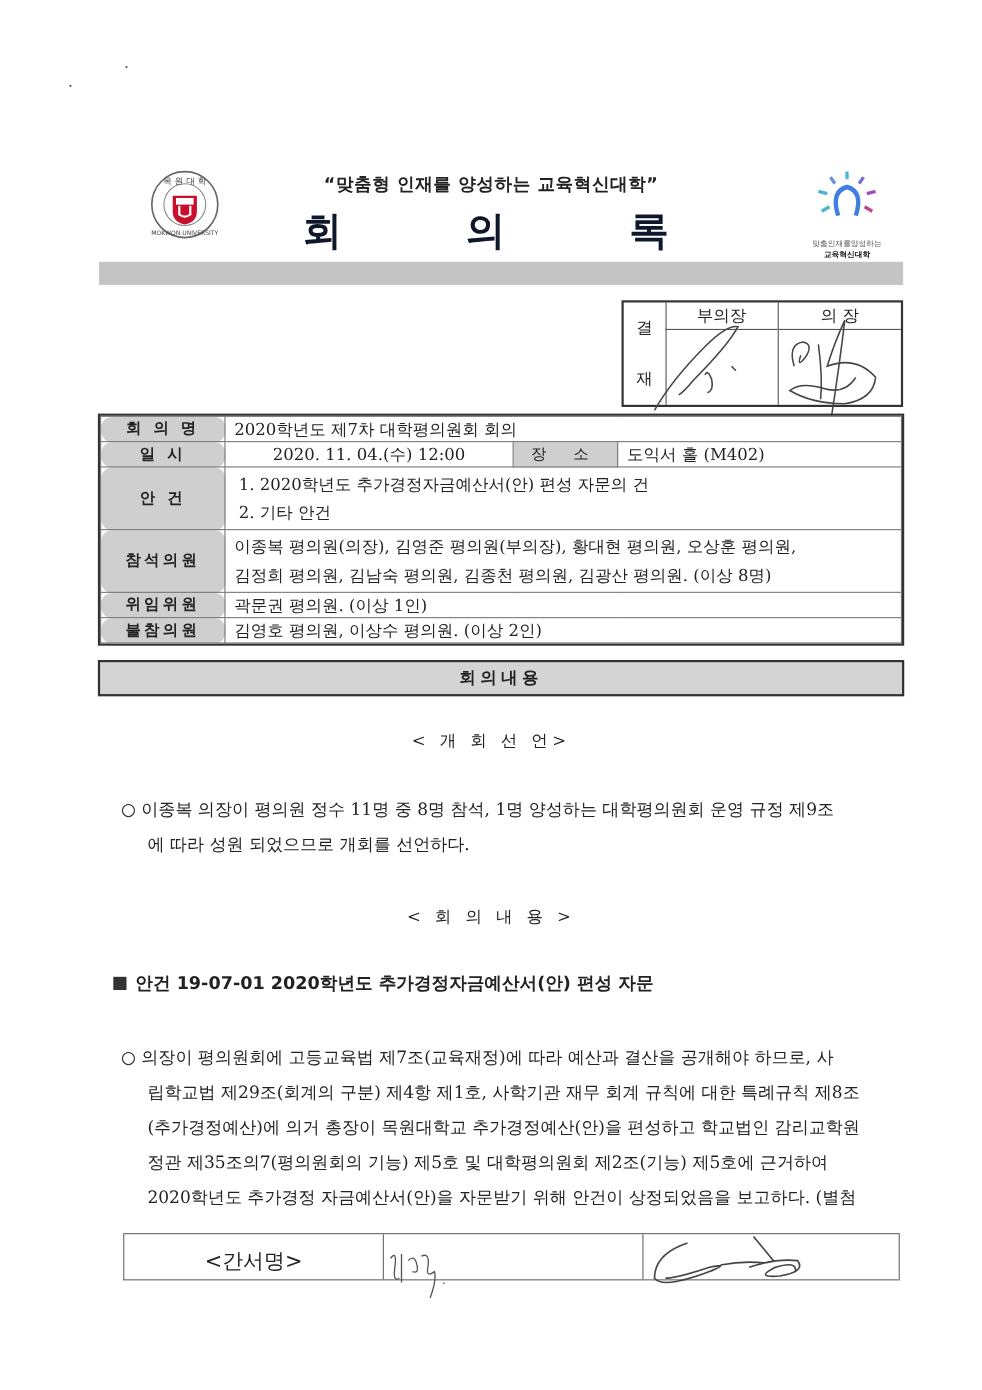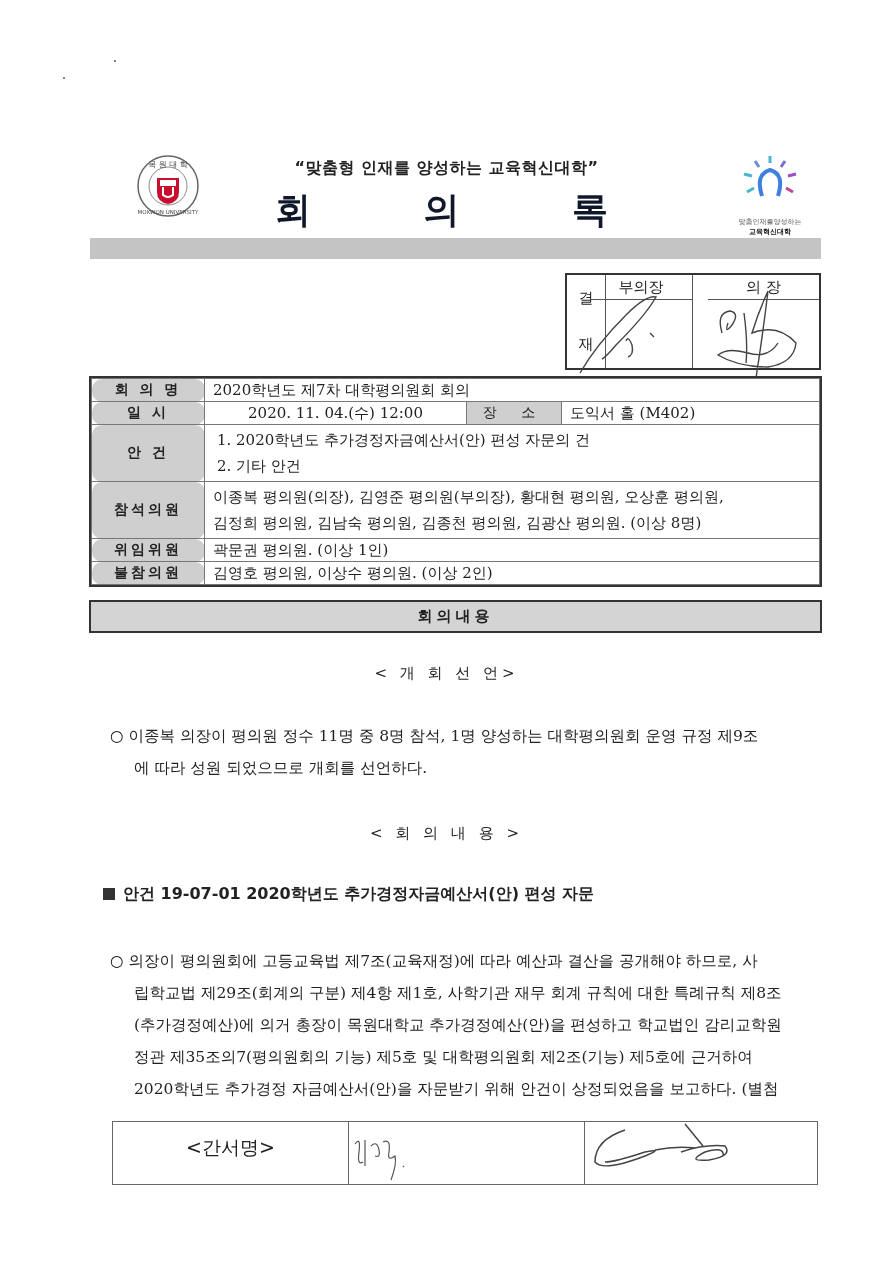--- a/index.html
+++ b/index.html
@@ -18,21 +18,21 @@
   .logo-right { left: 735px; top: 154px; width: 70px; height: 72px; }
   .logo-right .cap1 { font-size: 7px; color: #555; text-align: center; font-family: "DejaVu Sans", sans-serif; margin-top: 11px; }
   .logo-right .cap2 { font-size: 7px; color: #111; font-weight: bold; text-align: center; font-family: "DejaVu Sans", sans-serif; }
 
   
   .approval { left: 565px; top: 273px; width: 256px; height: 97px; border: 2px solid #333; box-sizing: border-box; }
   .approval .label-col { position: absolute; left: 0; top: 0; width: 38px; height: 100%; border-right: 1px solid #555;
       display:flex; flex-direction:column; justify-content:space-around; align-items:center; font-size: 15px; font-family: "DejaVu Sans", sans-serif; }
   .approval .col { position: absolute; top: 0; height: 100%; }
   .approval .col .hd { height: 24px; border-bottom: 1px solid #555; text-align: center; font-size: 15px; line-height: 24px; font-family: "DejaVu Sans", sans-serif; }
-  .approval .c1 { left: 23px; width: 102px; border-right: 1px solid #555; }
+  .approval .c1 { left: 38px; width: 102px; border-right: 1px solid #555; }
   .approval .c2 { left: 141px; width: 111px; }
   .sig { position: absolute; }
 
   
   .info { left: 89px; top: 376px; width: 733px; border: 2px solid #333; box-sizing: border-box; border-collapse: collapse; }
   .info table { width: 100%; border-collapse: collapse; }
   .info td { border: 1px solid #777; font-size: 15px; padding: 0 8px; height: 22px; }
   .info td.lbl { background: #cfcfcf; width: 96px; text-align: center; font-weight: bold; letter-spacing: 3px;
                  font-family: "DejaVu Sans", sans-serif; font-size: 14px; border-radius: 10px; }
   .info td.lbl-mid { background: #cfcfcf; text-align: center; width: 78px; letter-spacing: 10px; font-family: "DejaVu Sans", sans-serif; font-size: 14px; }
@@ -40,21 +40,21 @@
 
   .section-bar { left: 89px; top: 600px; width: 733px; height: 33px; background: #d4d4d4; border: 2px solid #333; box-sizing: border-box;
                  text-align: center; line-height: 29px; font-size: 15px; font-weight: bold; letter-spacing: 4px; font-family: "DejaVu Sans", sans-serif; }
   .center-sub { left: 0; width: 893px; text-align: center; font-size: 15px; letter-spacing: 4px; }
 
   .para { left: 110px; width: 720px; font-size: 15.5px; line-height: 32px; }
   .para .indent { padding-left: 24px; }
   .agenda-head { left: 103px; top: 884px; font-size: 16px; font-weight: bold; font-family: "DejaVu Sans", sans-serif; }
   .agenda-head .sq { display:inline-block; width: 12px; height: 12px; background:#333; margin-right: 8px; vertical-align: -1px; }
 
-  .sign-table { left: 112px; top: 1121px; width: 706px; height: 64px; border-top: 1px solid #666; border-bottom: 1px solid #666;
+  .sign-table { left: 112px; top: 1121px; width: 706px; height: 43px; border-top: 1px solid #666; border-bottom: 1px solid #666;
                 border-left: 1px solid #666; border-right: 1px solid #666; box-sizing: border-box; }
   .sign-table .cell { position: absolute; top: 0; height: 100%; border-right: 1px solid #666; box-sizing: border-box; }
   .sign-table .s1 { left: 0; width: 236px; text-align:center; line-height: 50px; font-size: 19px; font-family: "DejaVu Sans", sans-serif; }
   .sign-table .s2 { left: 236px; width: 236px; }
   .sign-table .s3 { left: 472px; width: 232px; border-right: none; }
 </style>
 </head>
 <body>
 
 <div class="dot" style="left:63px;top:77px;"></div>

